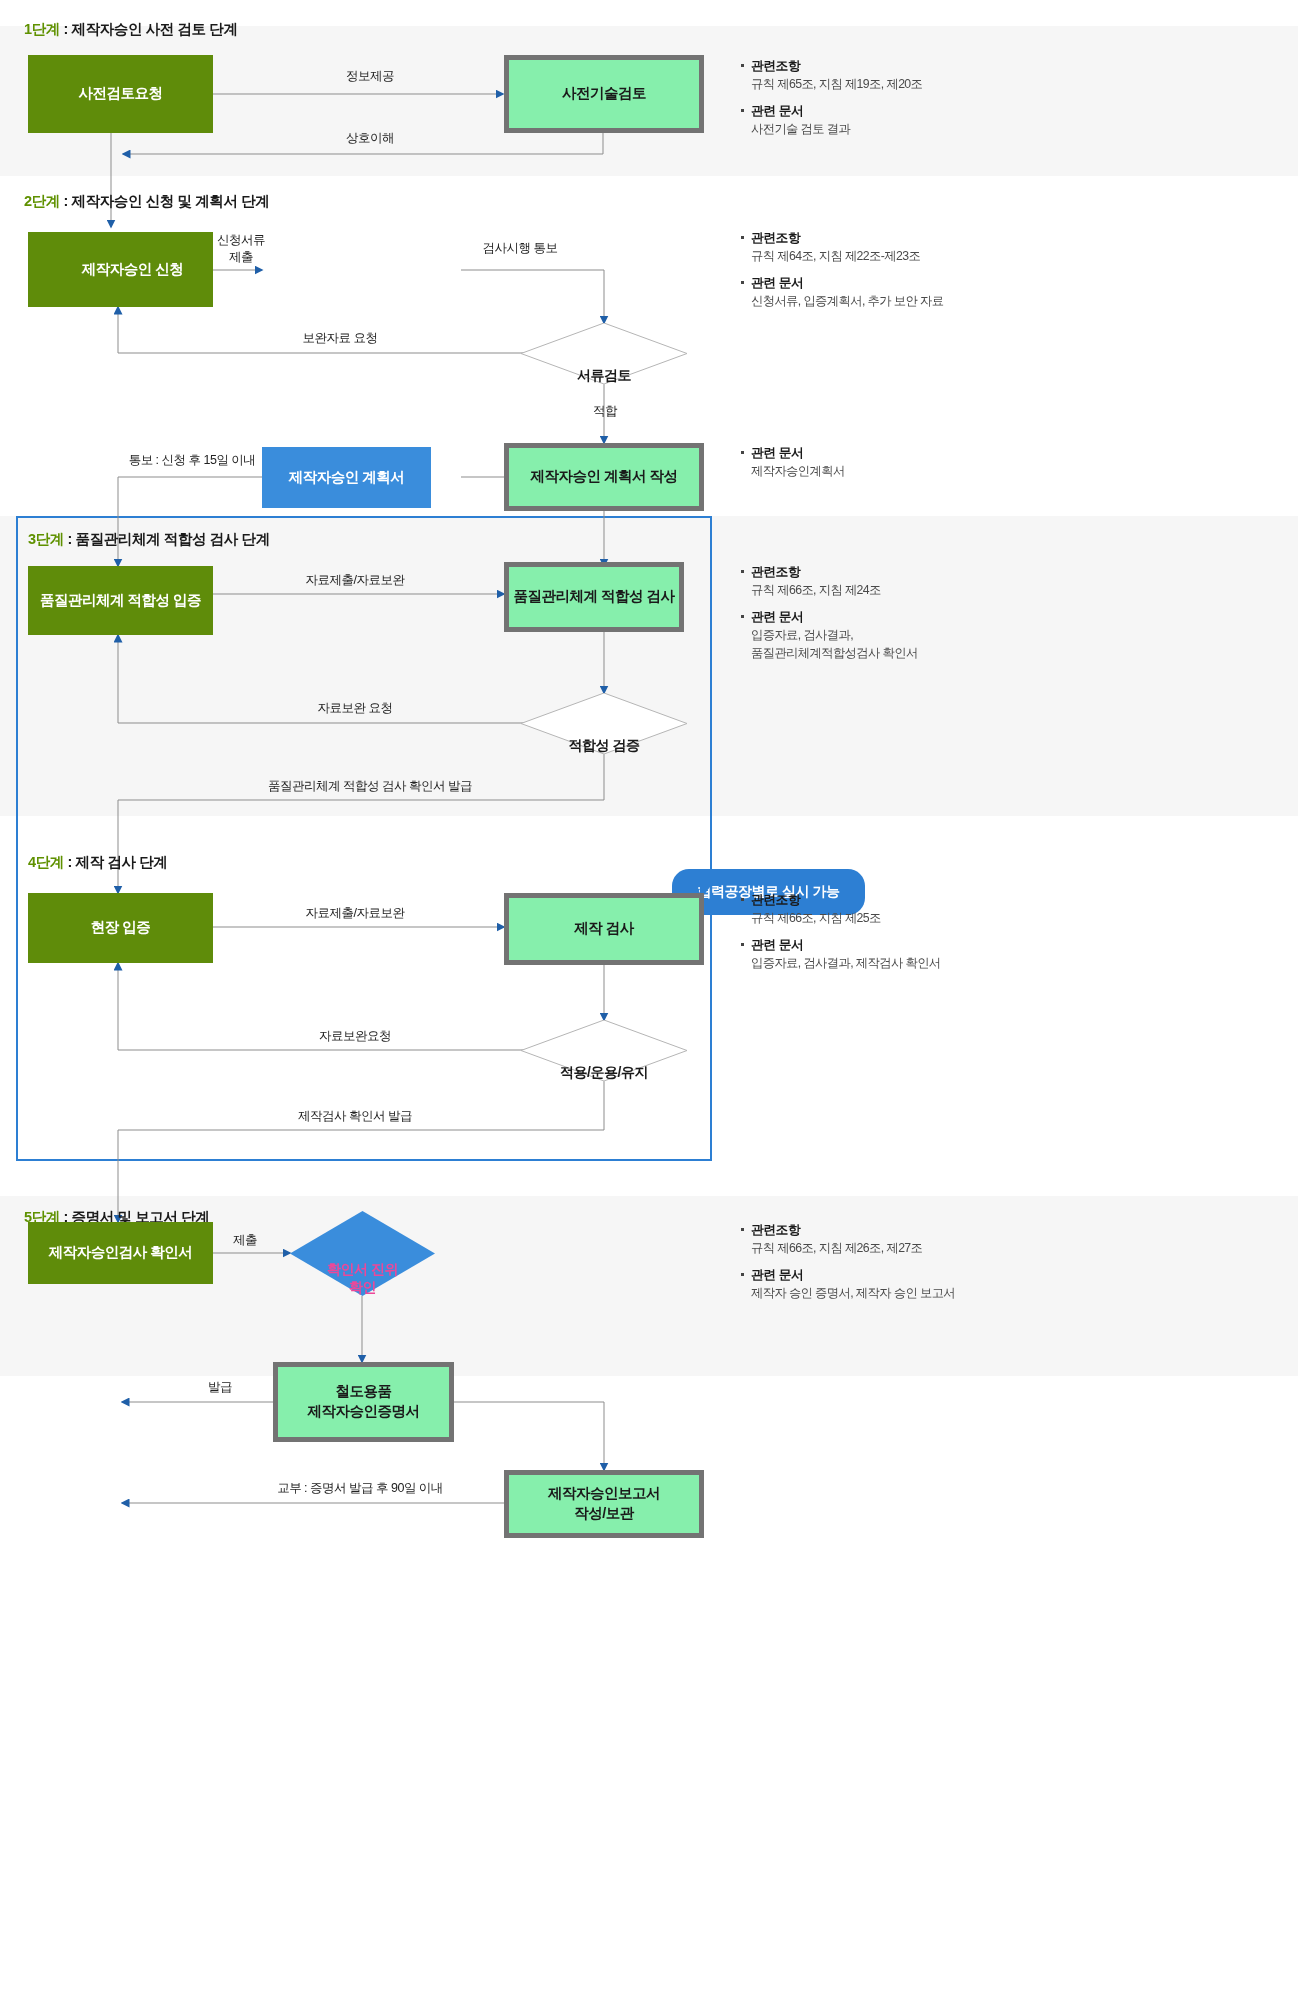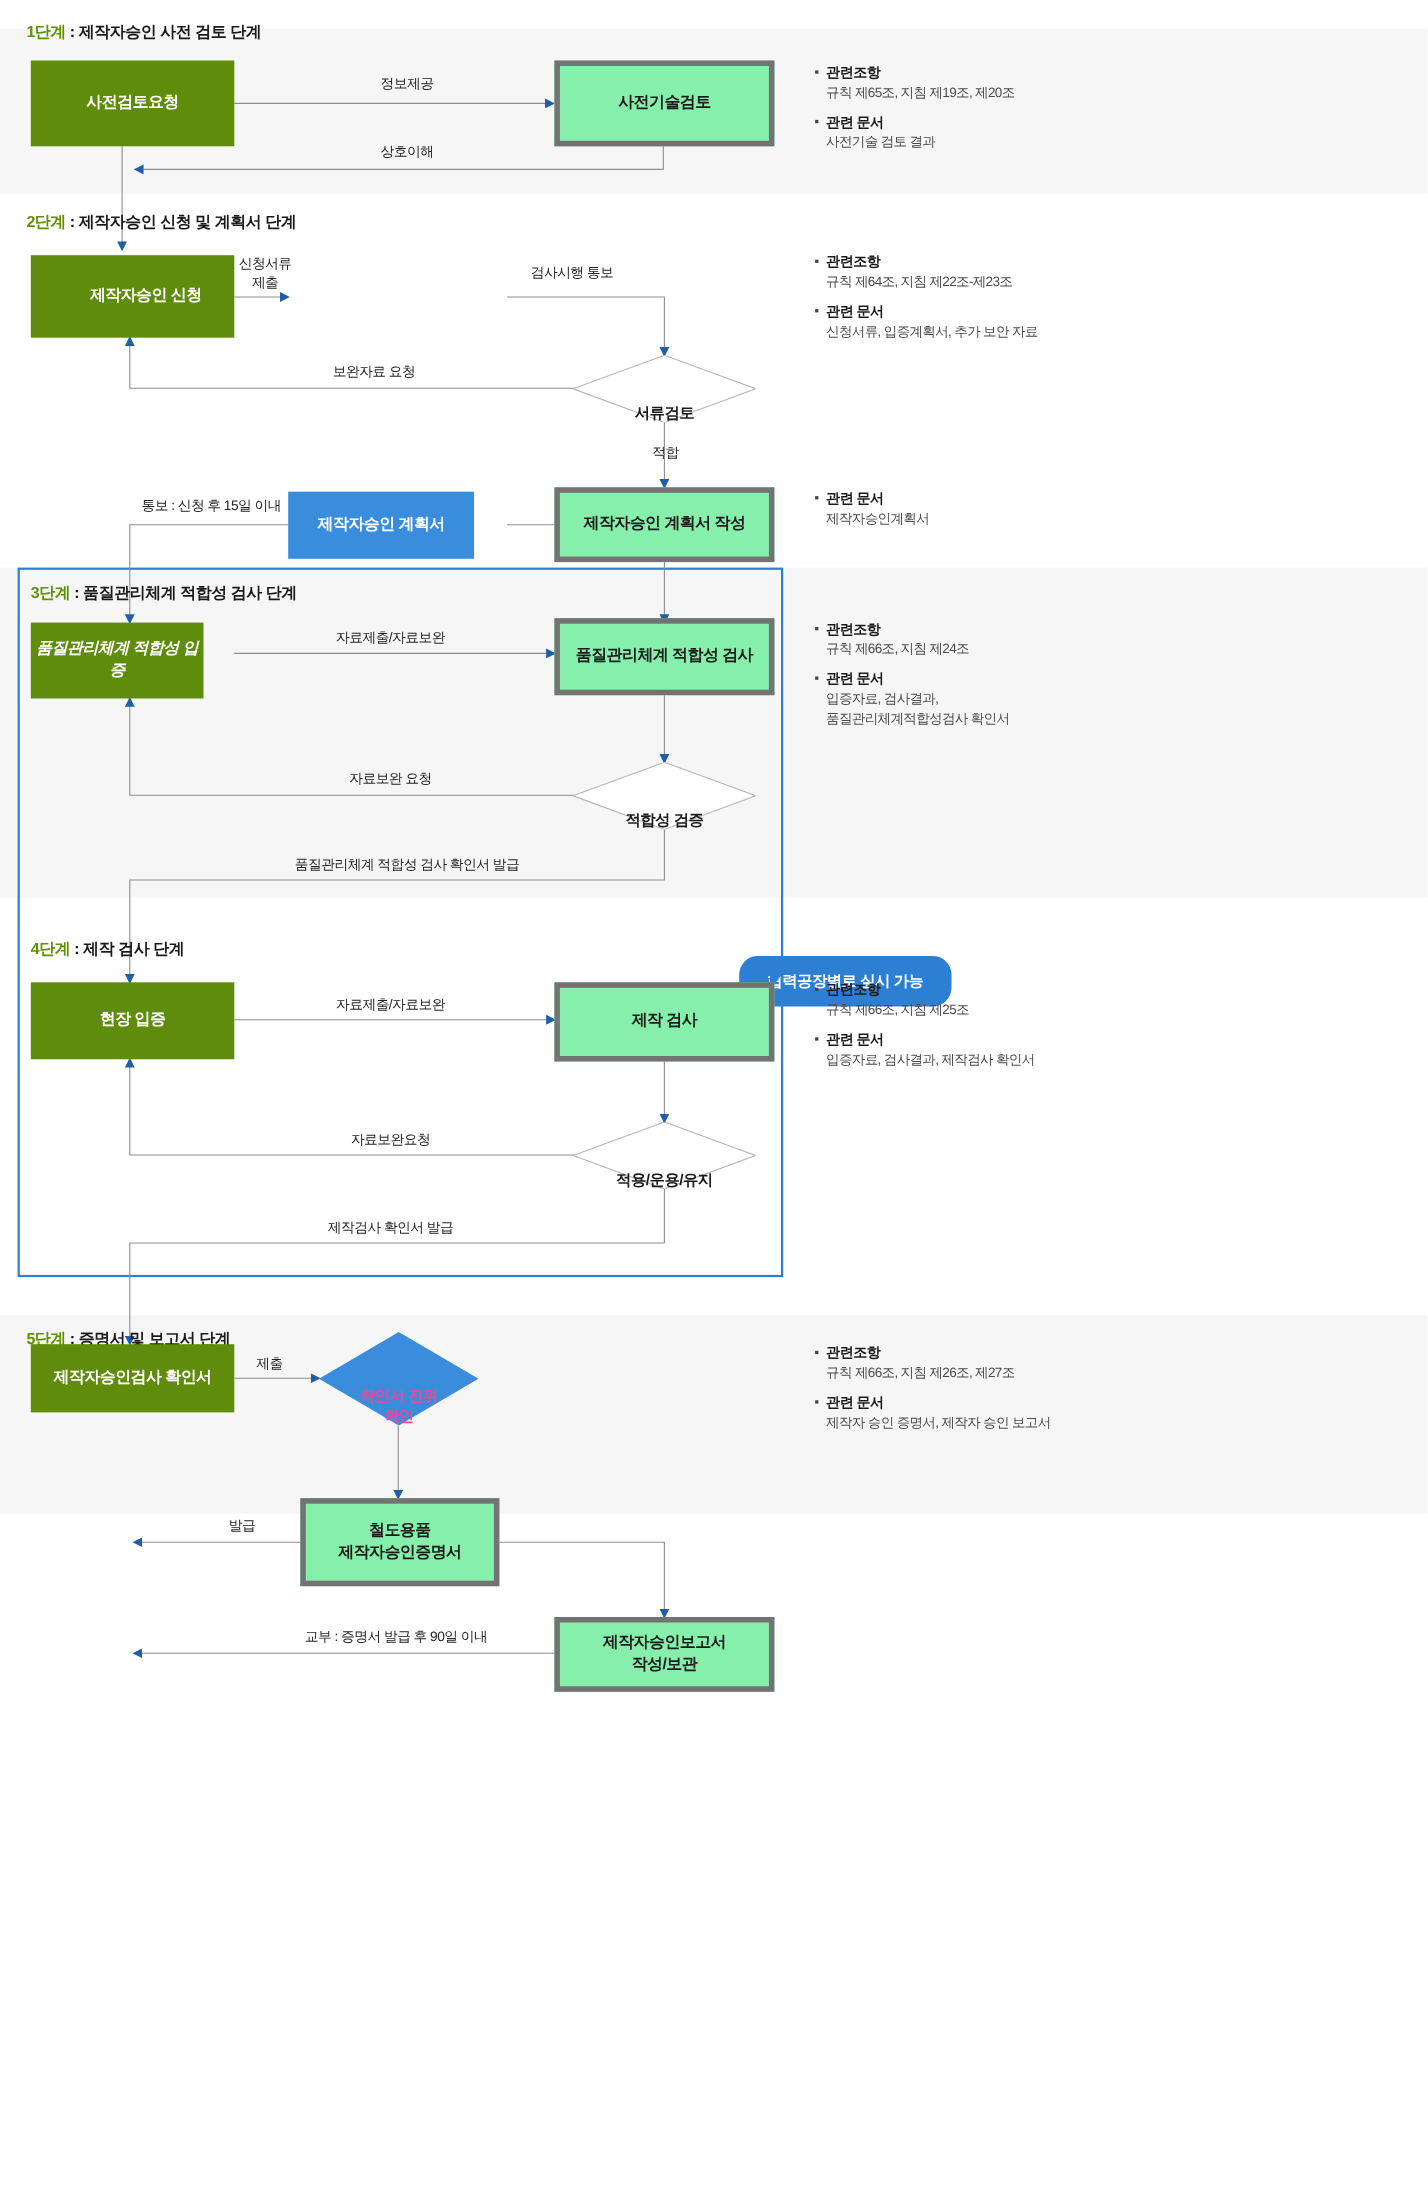--- a/index.html
+++ b/index.html
@@ -236,22 +236,22 @@
       </svg>
     <span class="dlabel">서류검토</span>
   </div>
   <div class="elabel" style="left:250px;top:330px;width:180px;">보완자료 요청</div>
   <div class="elabel" style="left:565px;top:403px;width:80px;">적합</div>
 
   <div class="node blue" style="left:262px;top:447px;width:169px;height:61px;">제작자승인 계획서</div>
   <div class="node white" style="left:504px;top:443px;width:200px;height:68px;">제작자승인 계획서 작성</div>
   <div class="elabel" style="left:112px;top:452px;width:160px;">통보 : 신청 후 15일 이내</div>
 
-  <div class="node green" style="left:28px;top:566px;width:157px;height:69px;font-style:italic;">품질관리체계 적합성 입증</div>
-  <div class="node white" style="left:504px;top:562px;width:200px;height:70px;">품질관리체계 적합성 검사</div>
+  <div class="node green" style="left:28px;top:566px;width:185px;height:69px;">품질관리체계 적합성 입증</div>
+  <div class="node white" style="left:504px;top:562px;width:180px;height:70px;">품질관리체계 적합성 검사</div>
   <div class="elabel" style="left:255px;top:572px;width:200px;">자료제출/자료보완</div>
 
   <div class="diamond" style="left:521px;top:693px;width:166px;height:61px;">
     <svg width="166" height="61">
         <polygon points="83,0 166,30.5 83,61 0,30.5" fill="#ffffff" stroke="#b5b5b5" stroke-width="1"></polygon>
       </svg>
     <span class="dlabel">적합성 검증</span>
   </div>
   <div class="elabel" style="left:255px;top:700px;width:200px;">자료보완 요청</div>
   <div class="elabel" style="left:220px;top:778px;width:300px;">품질관리체계 적합성 검사 확인서 발급</div>

